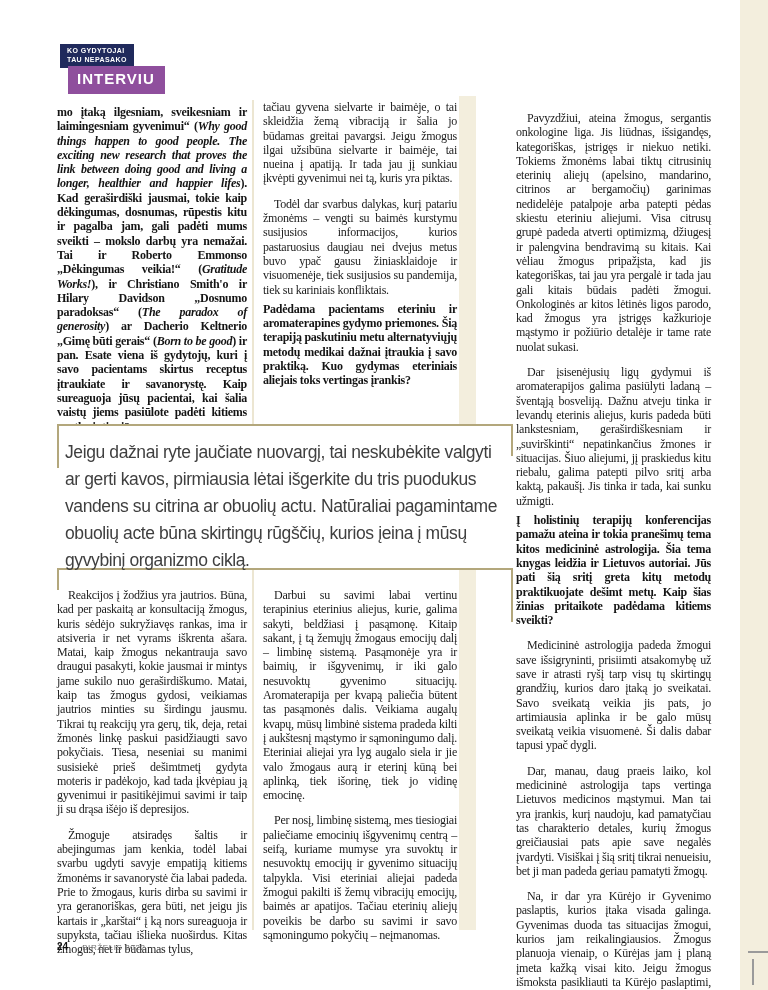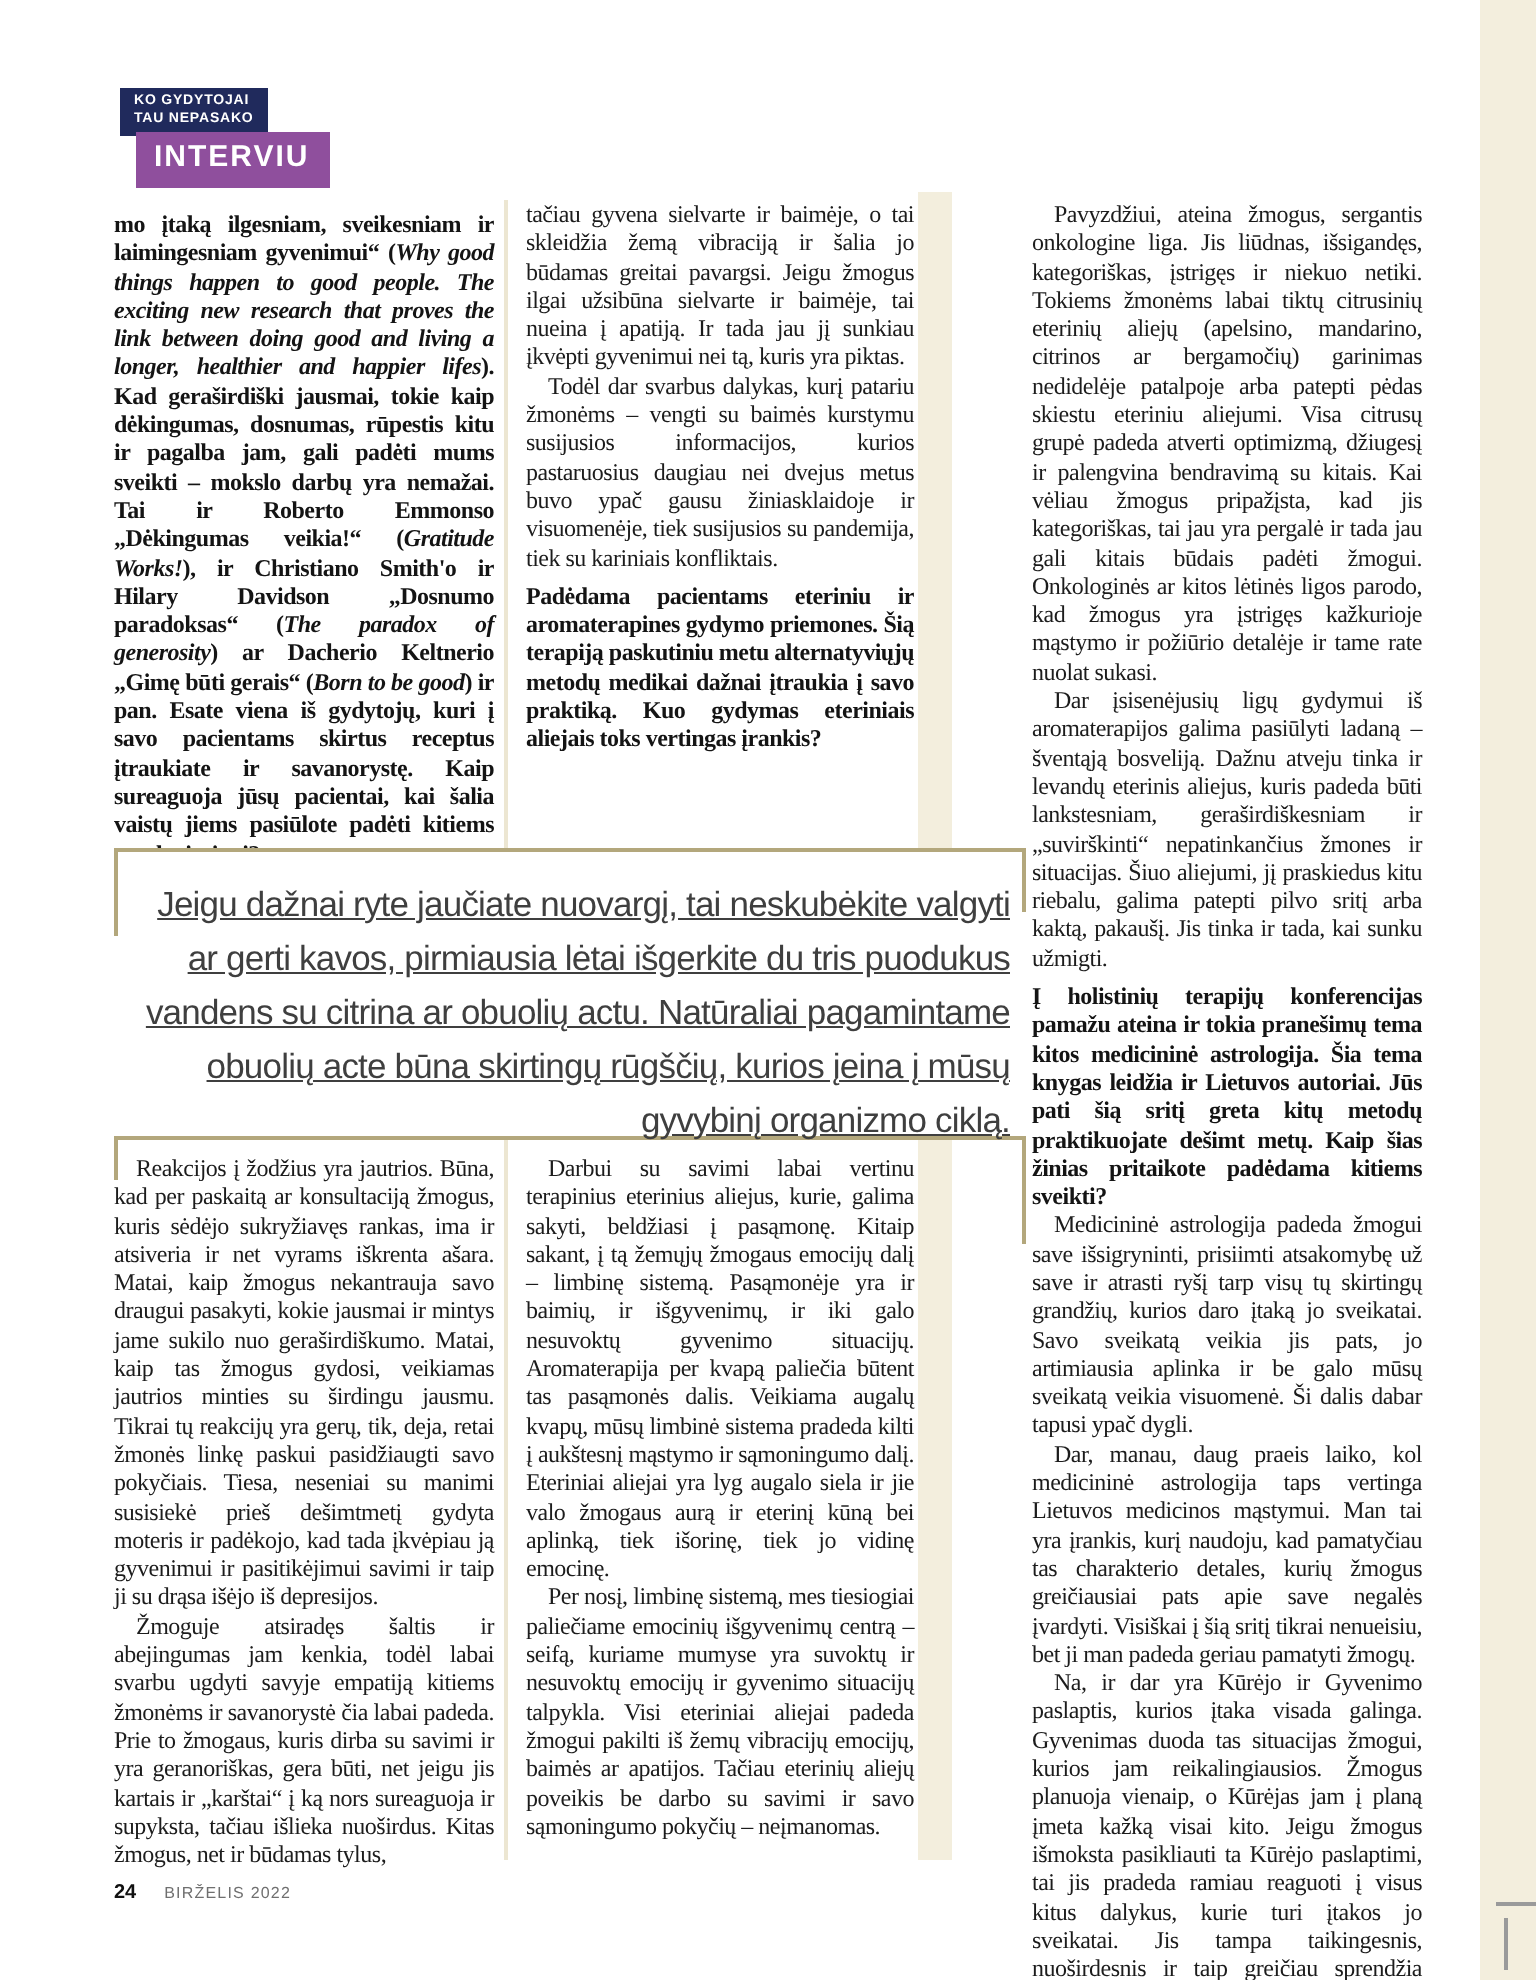--- a/index.html
+++ b/index.html
@@ -26,36 +26,36 @@
 
   
   .col { position:absolute; font-size:12px; line-height:14.3px; letter-spacing:-0.25px;
          text-align:justify; hyphens:auto; -webkit-hyphens:auto; }
   .col1-top    { left:57px;  top:100px; width:190px; }
   .col2-top    { left:263px; top:100px; width:194px; }
   .col3        { left:516px; top:100px; width:195px; height:836px; }
   .col1-bottom { left:57px;  top:577px; width:190px; height:350px; }
   .col2-bottom { left:263px; top:577px; width:194px; height:350px; }
   .col p { margin:0; }
-  .col p.indent { text-indent:11px; }
+  .col p.indent { text-indent:11px;margin-top:11px; }
   .col p.qa { font-weight:bold; margin-top:5px; color:#141414; }
   .it { font-style:italic; }
 
   
   .quote-frame { position:absolute; left:57px; top:424px; width:456px; height:142px;
                  background:#fff; border-top:2px solid var(--tan,#b3a77c);
                  border-bottom:2px solid var(--tan,#b3a77c); z-index:3; }
   .tick { position:absolute; width:2px; background:var(--tan,#b3a77c); }
   .tick.tl { left:0;  top:0;    height:42px; }
   .tick.tr { right:0; top:0;    height:30px; }
   .tick.bl { left:0;  top:100%; height:22px; }
   .tick.br { right:0; top:100%; height:54px; }
-  .quote-text { padding:13px 8px 0 8px; text-align:right;
+  .quote-text { padding:13px 8px 0 8px; text-align:left;
                 font-family:"Liberation Sans", sans-serif; font-size:17.5px;
-                line-height:27px; letter-spacing:-0.4px; color:var(--quote,#3f3f3f);text-decoration:underline; }
+                line-height:27px; letter-spacing:-0.4px; color:var(--quote,#3f3f3f); }
 
   
   .footer { position:absolute; left:57px; top:936px; font-family:"Liberation Sans", sans-serif; }
   .footer .pageno { font-weight:bold; font-size:10px; color:#111; }
   .footer .issue  { font-size:8px; color:#6f6f6f; letter-spacing:.6px; margin-left:14px; }
 
   
   .cropmark-h { position:absolute; left:748px; top:951px; width:20px; height:1.5px; background:#9a9a9a; }
   .cropmark-v { position:absolute; left:752px; top:959px; width:1.5px; height:26px;  background:#9a9a9a; }
 </style>

